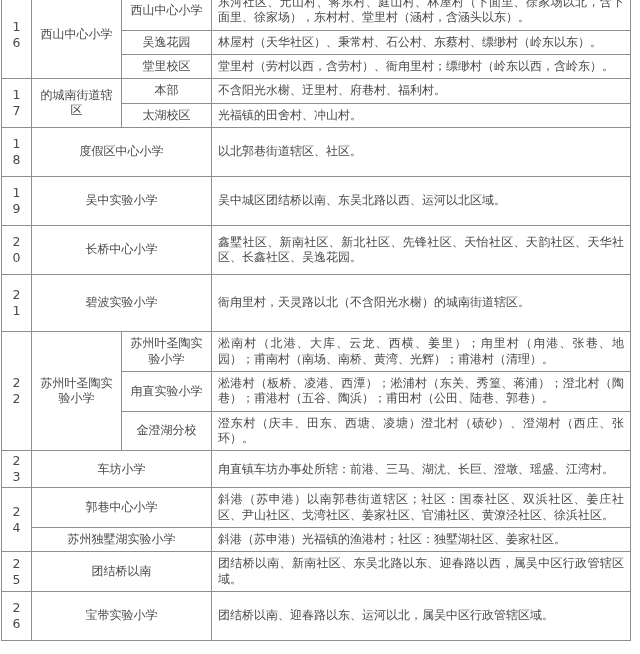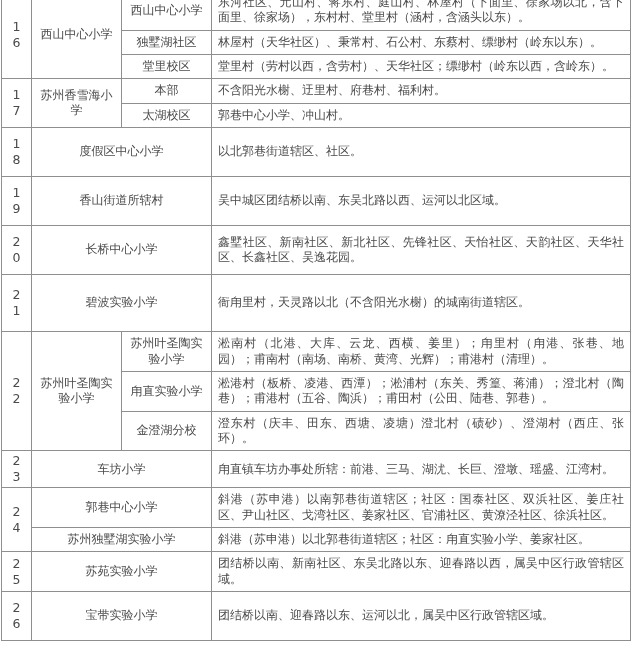--- a/index.html
+++ b/index.html
@@ -62,51 +62,51 @@
     <tbody>
 
       <tr>
         <td class="num" rowspan="3">1
 6</td>
         <td class="school" rowspan="3">西山中心小学</td>
         <td class="campus">西山中心小学</td>
         <td class="area">东河社区、元山村、蒋东村、庭山村、林屋村（下面里、徐家场以北，含下面里、徐家场），东村村、堂里村（涵村，含涵头以东）。</td>
       </tr>
       <tr>
-        <td class="campus">独墅湖社区</td>
+        <td class="campus">吴逸花园</td>
         <td class="area">林屋村（天华社区）、秉常村、石公村、东蔡村、缥缈村（岭东以东）。</td>
       </tr>
       <tr>
         <td class="campus">堂里校区</td>
-        <td class="area">堂里村（劳村以西，含劳村）、天华社区；缥缈村（岭东以西，含岭东）。</td>
+        <td class="area">堂里村（劳村以西，含劳村）、衙甪里村；缥缈村（岭东以西，含岭东）。</td>
       </tr>
 
       <tr>
         <td class="num" rowspan="2">1
 7</td>
-        <td class="school" rowspan="2">苏州香雪海小学</td>
+        <td class="school" rowspan="2">的城南街道辖区</td>
         <td class="campus">本部</td>
         <td class="area">不含阳光水榭、迂里村、府巷村、福利村。</td>
       </tr>
       <tr>
         <td class="campus">太湖校区</td>
-        <td class="area">郭巷中心小学、冲山村。</td>
+        <td class="area">光福镇的田舍村、冲山村。</td>
       </tr>
 
       <tr class="pad-md">
         <td class="num">1
 8</td>
         <td class="school" colspan="2">度假区中心小学</td>
         <td class="area">以北郭巷街道辖区、社区。</td>
       </tr>
 
       <tr class="pad-md">
         <td class="num">1
 9</td>
-        <td class="school" colspan="2">香山街道所辖村</td>
+        <td class="school" colspan="2">吴中实验小学</td>
         <td class="area">吴中城区团结桥以南、东吴北路以西、运河以北区域。</td>
       </tr>
 
       <tr class="pad-md">
         <td class="num">2
 0</td>
         <td class="school" colspan="2">长桥中心小学</td>
         <td class="area">鑫墅社区、新南社区、新北社区、先锋社区、天怡社区、天韵社区、天华社区、长鑫社区、吴逸花园。</td>
       </tr>
 
@@ -141,27 +141,27 @@
       </tr>
 
       <tr>
         <td class="num" rowspan="2">2
 4</td>
         <td class="school" colspan="2">郭巷中心小学</td>
         <td class="area">斜港（苏申港）以南郭巷街道辖区；社区：国泰社区、双浜社区、姜庄社区、尹山社区、戈湾社区、姜家社区、官浦社区、黄潦泾社区、徐浜社区。</td>
       </tr>
       <tr>
         <td class="school" colspan="2">苏州独墅湖实验小学</td>
-        <td class="area">斜港（苏申港）以北郭巷街道辖区；社区：甪直实验小学、姜家社区。</td>
+        <td class="area">斜港（苏申港）光福镇的渔港村；社区：独墅湖社区、姜家社区。</td>
       </tr>
 
       <tr>
         <td class="num">2
 5</td>
-        <td class="school" colspan="2">苏苑实验小学</td>
+        <td class="school" colspan="2">团结桥以南</td>
         <td class="area">团结桥以南、新南社区、东吴北路以东、迎春路以西，属吴中区行政管辖区域。</td>
       </tr>
 
       <tr class="pad-md">
         <td class="num">2
 6</td>
         <td class="school" colspan="2">宝带实验小学</td>
         <td class="area">团结桥以南、迎春路以东、运河以北，属吴中区行政管辖区域。</td>
       </tr>
 

